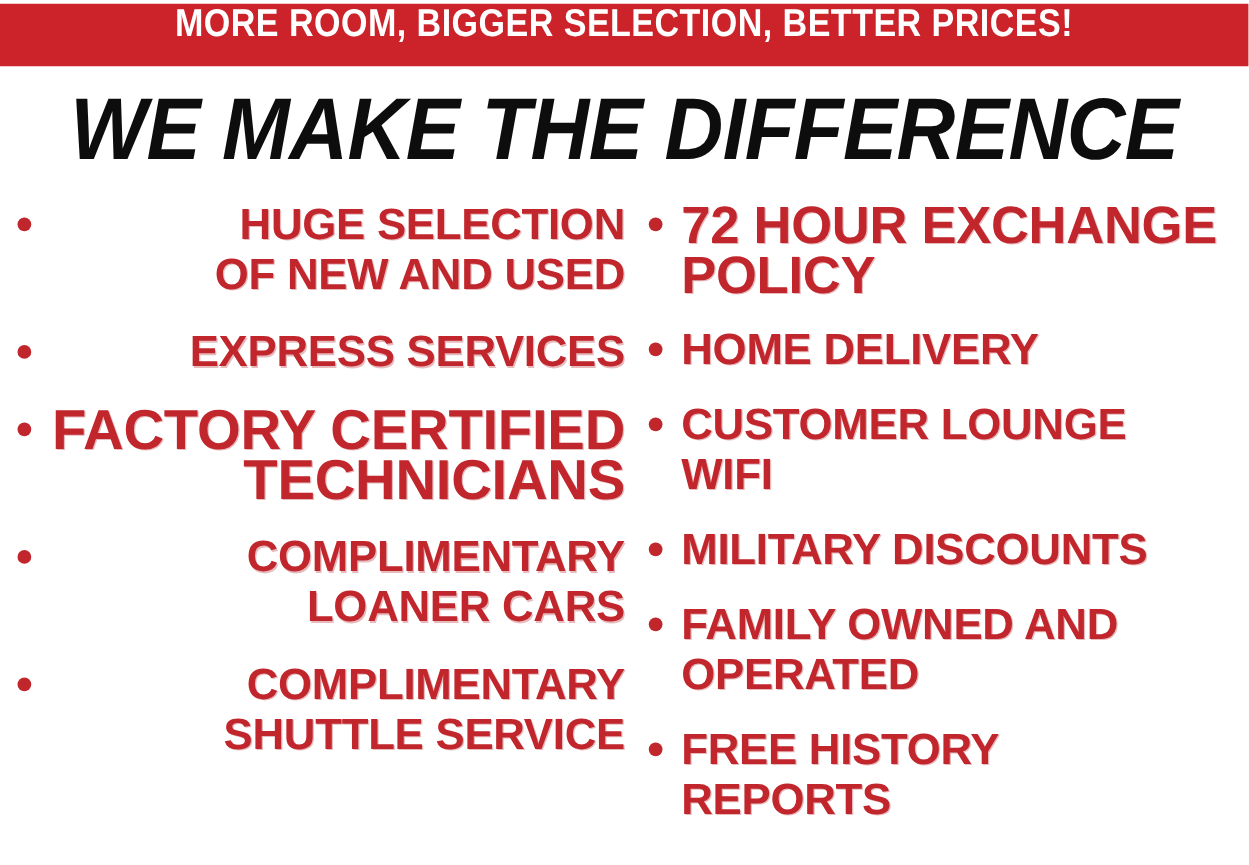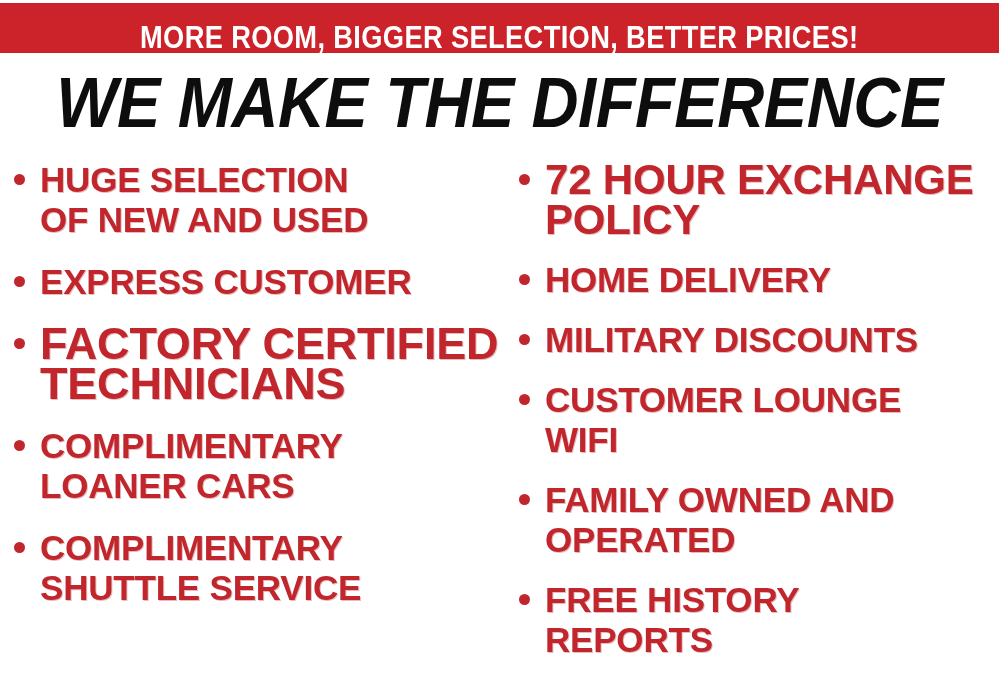--- a/index.html
+++ b/index.html
@@ -21,21 +21,21 @@
 
   
   .top-strip {
     position: absolute;
     left: 0;
     top: 3px;
     width: 999px;
     height: 50px;
     background: #cc2229;
     display: flex;
-    align-items: flex-end;
+    align-items: flex-start;
     justify-content: center;
   }
   .top-strip-text {
     color: #ffffff;
     font-family: "Liberation Sans Narrow", "Liberation Sans", sans-serif;
     font-weight: bold;
     font-size: 31px;
     letter-spacing: 0.4px;
     transform: scaleX(0.88);
     transform-origin: center center;
@@ -98,21 +98,21 @@
   }
   .bullet-label {
     flex: 1 1 auto;
     white-space: pre-line;
     line-height: 40px;
     font-size: 35px;
     letter-spacing: -0.2px;
   }
 
   
-  .column-left  .bullet-item { margin-bottom: 22px; }
+  .column-left  .bullet-item { margin-bottom: 22px; text-align: right; }
   .column-right .bullet-item { margin-bottom: 22px; }
 
   .column-left  .bullet-item:nth-child(1) .bullet-label { font-size: 35px; }
   .column-left  .bullet-item:nth-child(2) .bullet-label { font-size: 35px; }
   .column-left  .bullet-item:nth-child(3) .bullet-label { font-size: 45px; }
   .column-left  .bullet-item:nth-child(4) .bullet-label { font-size: 35px; }
   .column-left  .bullet-item:nth-child(5) .bullet-label { font-size: 35px; }
 
   .column-right .bullet-item:nth-child(1) .bullet-label { font-size: 42px; }
   .column-right .bullet-item:nth-child(2) .bullet-label { font-size: 35px; }
@@ -141,21 +141,21 @@
   <div class="columns">
 
     <div class="column column-left">
       <div class="bullet-item">
         <span class="bullet-dot"></span>
         <span class="bullet-label">HUGE SELECTION
 OF NEW AND USED</span>
       </div>
       <div class="bullet-item">
         <span class="bullet-dot"></span>
-        <span class="bullet-label">EXPRESS CUSTOMER</span>
+        <span class="bullet-label">EXPRESS SERVICES</span>
       </div>
       <div class="bullet-item">
         <span class="bullet-dot"></span>
         <span class="bullet-label">FACTORY CERTIFIED
 TECHNICIANS</span>
       </div>
       <div class="bullet-item">
         <span class="bullet-dot"></span>
         <span class="bullet-label">COMPLIMENTARY
 LOANER CARS</span>
@@ -172,29 +172,29 @@
         <span class="bullet-dot"></span>
         <span class="bullet-label">72 HOUR EXCHANGE
 POLICY</span>
       </div>
       <div class="bullet-item">
         <span class="bullet-dot"></span>
         <span class="bullet-label">HOME DELIVERY</span>
       </div>
       <div class="bullet-item">
         <span class="bullet-dot"></span>
-        <span class="bullet-label">MILITARY DISCOUNTS</span>
-      </div>
-      <div class="bullet-item">
-        <span class="bullet-dot"></span>
         <span class="bullet-label">CUSTOMER LOUNGE
 WIFI</span>
       </div>
       <div class="bullet-item">
         <span class="bullet-dot"></span>
+        <span class="bullet-label">MILITARY DISCOUNTS</span>
+      </div>
+      <div class="bullet-item">
+        <span class="bullet-dot"></span>
         <span class="bullet-label">FAMILY OWNED AND
 OPERATED</span>
       </div>
       <div class="bullet-item">
         <span class="bullet-dot"></span>
         <span class="bullet-label">FREE HISTORY
 REPORTS</span>
       </div>
     </div>
 

